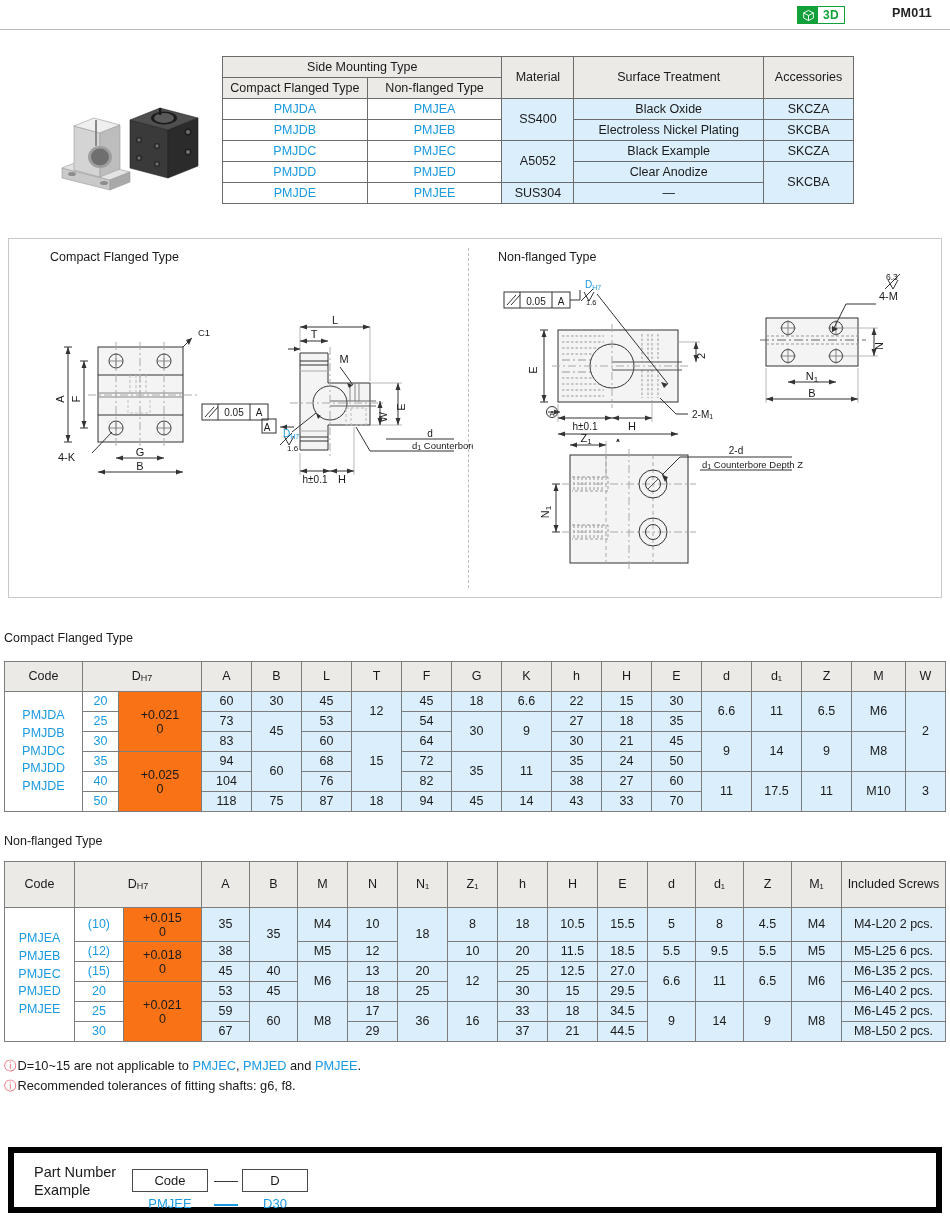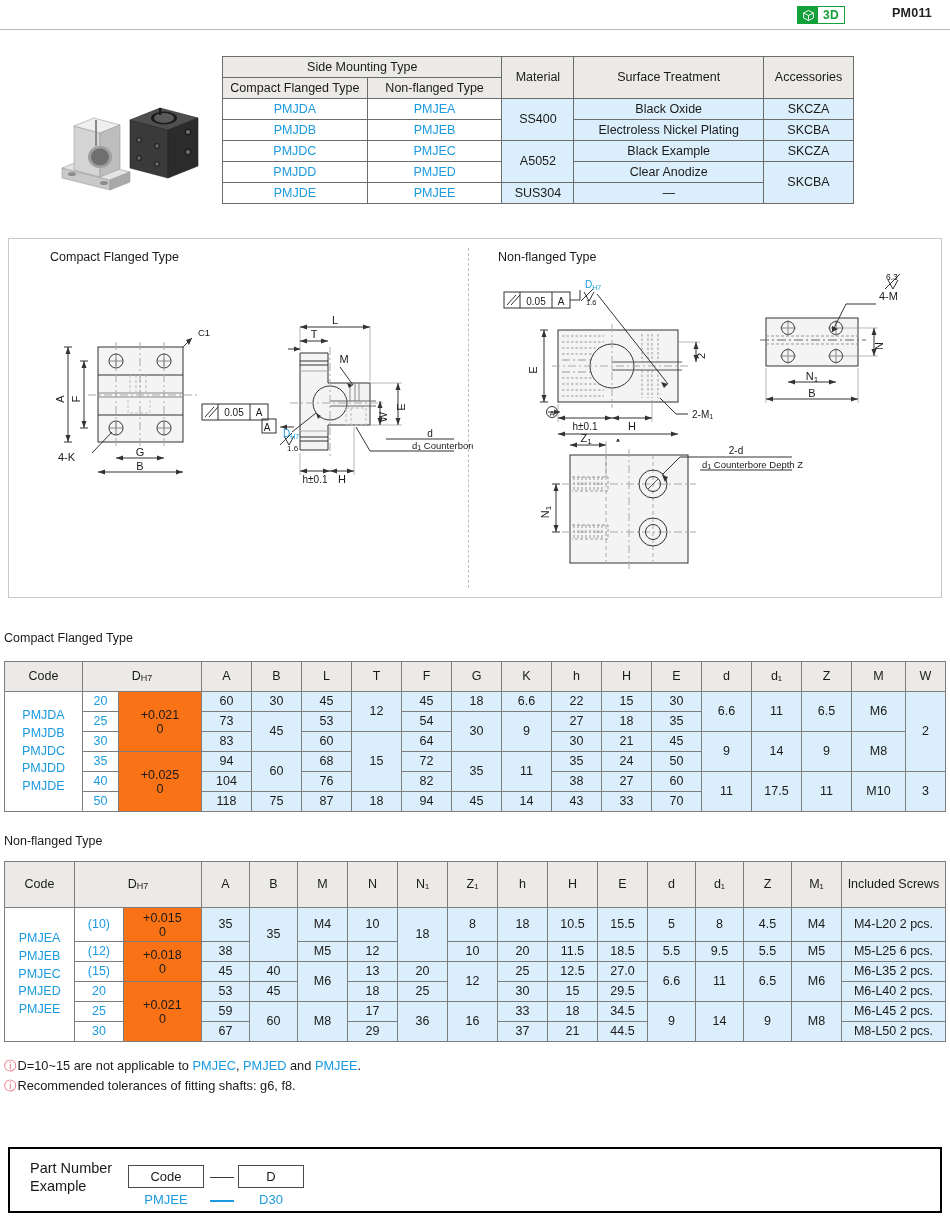--- a/index.html
+++ b/index.html
@@ -80,21 +80,21 @@
 
   
   .notes { position:absolute; left:4px; top:1056px; font-size:12.8px; line-height:20px; }
   .notes .row { white-space:nowrap; }
   .ico { color:#e8616d; font-size:12.5px; margin-right:1px; }
   .bl { color:#1b9ae0; }
 
   
   .pn-box {
     position:absolute; left:8px; top:1147px; width:934px; height:66px;
-    border:2px solid #000000; background:#fff;
+    border:6px solid #000000; background:#fff;
   }
   .pn-title { position:absolute; left:20px; top:10px; font-size:14.5px; line-height:18px; }
   .pn-cell {
     position:absolute; border:1px solid #4a4a4a; height:23px; display:flex;
     align-items:center; justify-content:center; font-size:13px; background:#fff;
   }
   .pn-val { position:absolute; font-size:13px; color:#1b9ae0; text-align:center; }
   .pn-dash { position:absolute; height:1px; background:#3a3a3a; }
   .pn-dashb { position:absolute; height:2px; background:#1b9ae0; }
 

